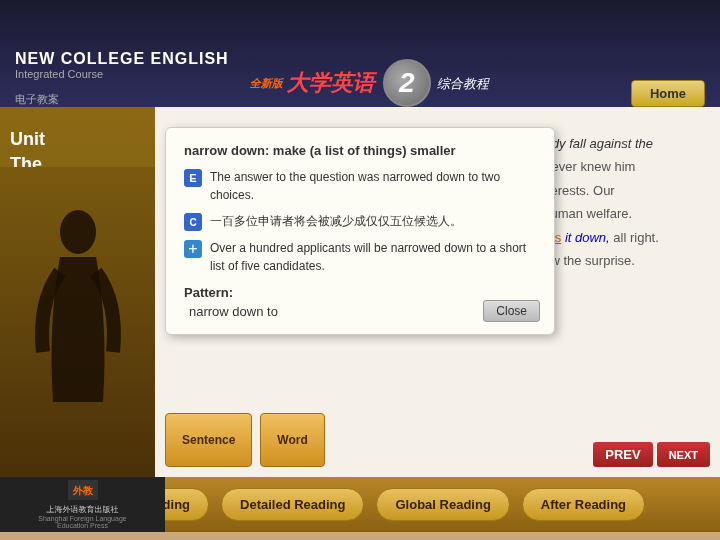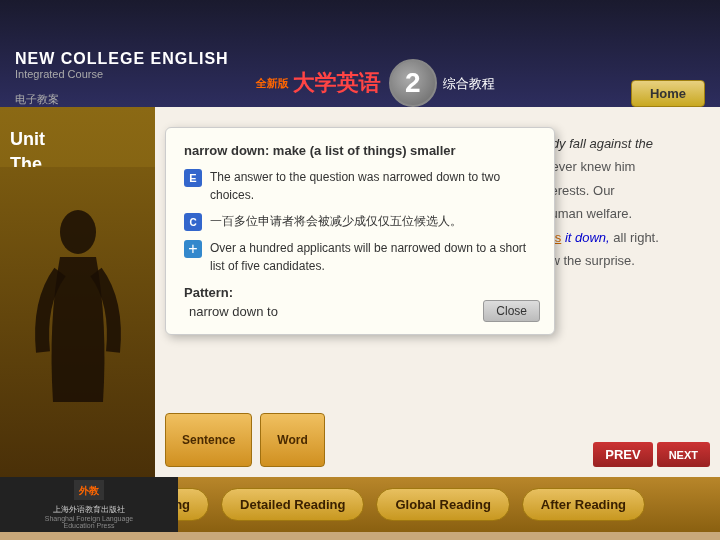--- a/index.html
+++ b/index.html
@@ -30,23 +30,24 @@
       color: #fff;
       font-size: 16px;
       font-weight: bold;
       letter-spacing: 1px;
     }
     .header-title-sub {
       color: #aaa;
       font-size: 11px;
     }
     .header-logo-area {
-      margin-left: 27px;
-      display: flex;
-      align-items: center;
+      margin-left: 21px;
+      display: flex;
+      align-items: center;
+      font-style: italic;
     }
     .logo-main {
       display: flex;
       align-items: center;
     }
     .logo-text-cn {
       font-size: 22px;
       font-weight: bold;
       color: #ff4444;
       font-family: 'SimHei', sans-serif;
@@ -311,21 +312,21 @@
       border-radius: 20px;
       cursor: pointer;
       white-space: nowrap;
     }
 
     
     .publisher {
       position: absolute;
       bottom: 0;
       left: 0;
-      width: 178px;
+      width: 165px;
       height: 55px;
       background: #222;
       display: flex;
       flex-direction: column;
       align-items: center;
       justify-content: center;
       padding: 5px;
     }
     .publisher-logo {
       color: #ff6600;

